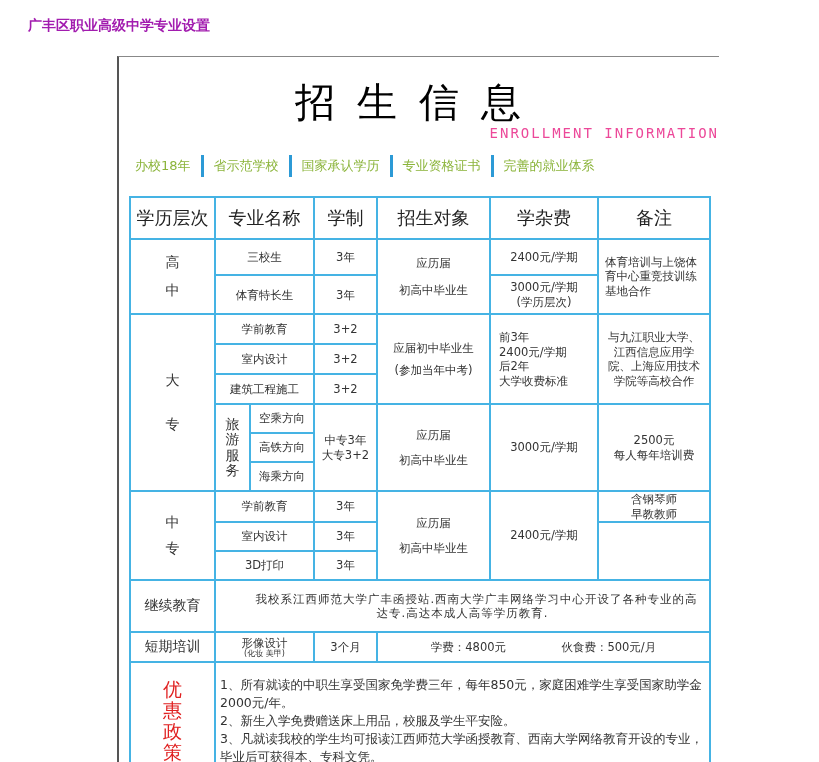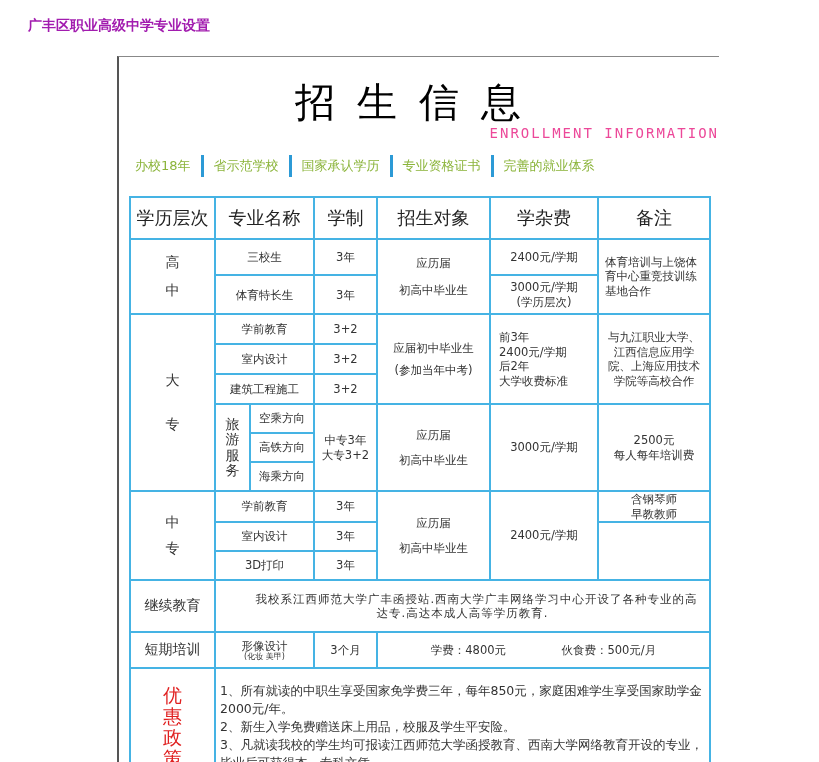--- a/index.html
+++ b/index.html
@@ -173,21 +173,21 @@
       <td>3年</td>
     </tr>
 
     <tr style="height:52px">
       <td class="big">继续教育</td>
       <td colspan="6" class="left-text" style="padding:0 6px;letter-spacing:1px">
         <span style="display:inline-block;width:28px"></span><span>我校系江西师范大学广丰函授站.西南大学广丰网络学习中心开设了各种专业的高达专.高达本成人高等学历教育.</span>
       </td>
     </tr>
 
-    <tr style="height:36px">
+    <tr style="height:30px">
       <td class="big">短期培训</td>
       <td colspan="2">
         <div>形像设计</div>
         <span class="small">(化妆 美甲)</span>
       </td>
       <td>3个月</td>
       <td colspan="3">
         <span>学费：4800元</span>
         <span style="display:inline-block;width:48px"></span>
         <span>伙食费：500元/月</span>

